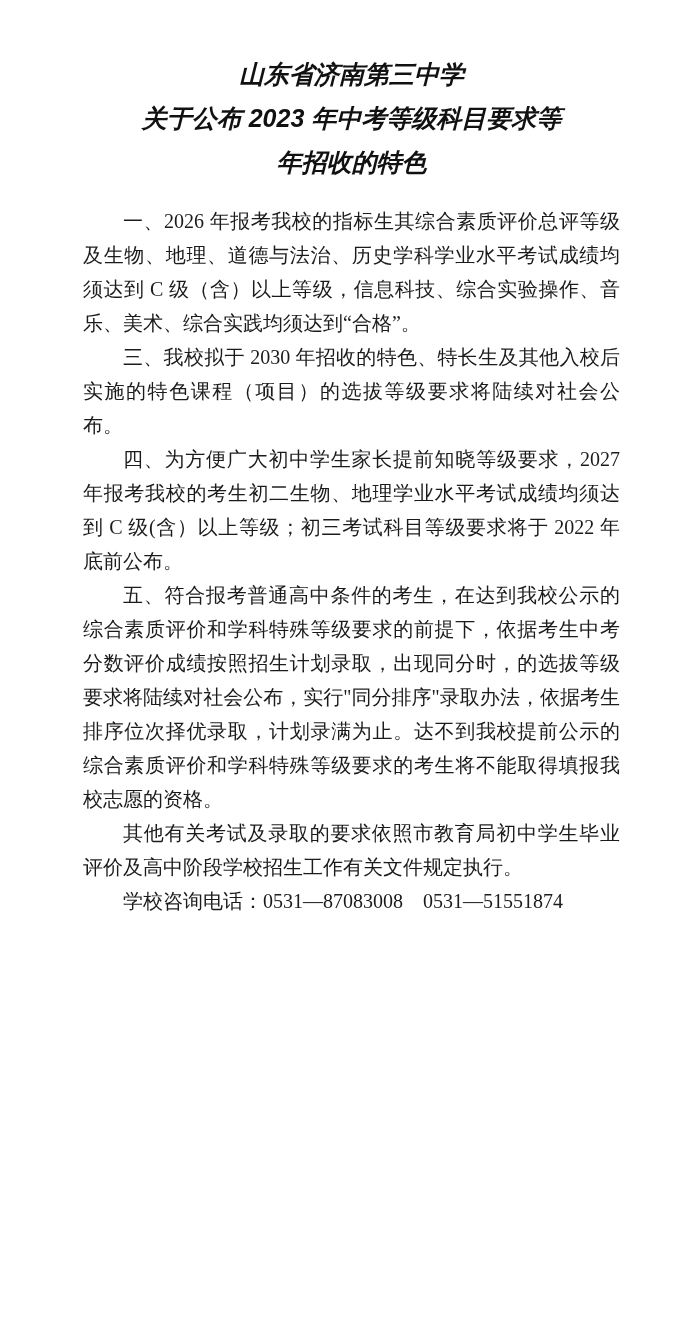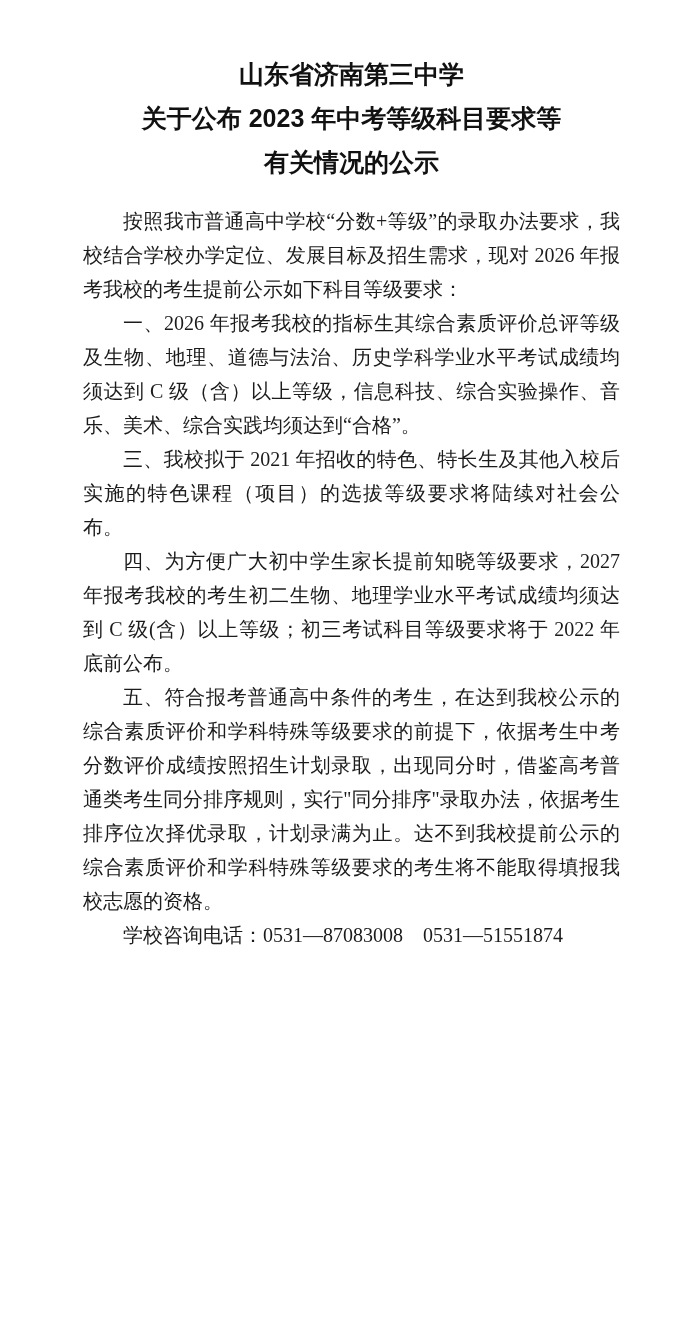--- a/index.html
+++ b/index.html
@@ -21,20 +21,21 @@
     color: #1b1b1b;
   }
   .title {
     margin: 0 0 20px 0;
     text-align: center;
     font-family: "Liberation Sans", "DejaVu Sans", sans-serif;
     font-weight: 700;
     font-size: 25px;
     line-height: 44px;
     color: #111111;
+    font-style: italic;
   }
   .title .title-line {
     display: block;
     white-space: nowrap;
   }
   .doc-body p {
     margin: 0;
     font-family: "Liberation Serif", "DejaVu Serif", serif;
     font-size: 20px;
     line-height: 34px;
@@ -45,25 +46,25 @@
   }
 </style>
 </head>
 <body>
 
 <div class="doc">
 
   <h1 class="title">
     <span class="title-line">山东省济南第三中学</span>
     <span class="title-line">关于公布 2023 年中考等级科目要求等</span>
-    <span class="title-line">有关情况的公示</span>
+    <span class="title-line">年招收的特色</span>
   </h1>
 
   <div class="doc-body">
-    <p>按照我市普通高中学校“分数+等级”的录取办法要求，我校结合学校办学定位、发展目标及招生需求，现对 2026 年报考我校的考生提前公示如下科目等级要求：</p>
     <p>一、2026 年报考我校的指标生其综合素质评价总评等级及生物、地理、道德与法治、历史学科学业水平考试成绩均须达到 C 级（含）以上等级，信息科技、综合实验操作、音乐、美术、综合实践均须达到“合格”。</p>
-    <p>三、我校拟于 2021 年招收的特色、特长生及其他入校后实施的特色课程（项目）的选拔等级要求将陆续对社会公布。</p>
+    <p>三、我校拟于 2030 年招收的特色、特长生及其他入校后实施的特色课程（项目）的选拔等级要求将陆续对社会公布。</p>
     <p>四、为方便广大初中学生家长提前知晓等级要求，2027 年报考我校的考生初二生物、地理学业水平考试成绩均须达到 C 级(含）以上等级；初三考试科目等级要求将于 2022 年底前公布。</p>
-    <p>五、符合报考普通高中条件的考生，在达到我校公示的综合素质评价和学科特殊等级要求的前提下，依据考生中考分数评价成绩按照招生计划录取，出现同分时，借鉴高考普通类考生同分排序规则，实行"同分排序"录取办法，依据考生排序位次择优录取，计划录满为止。达不到我校提前公示的综合素质评价和学科特殊等级要求的考生将不能取得填报我校志愿的资格。</p>
+    <p>五、符合报考普通高中条件的考生，在达到我校公示的综合素质评价和学科特殊等级要求的前提下，依据考生中考分数评价成绩按照招生计划录取，出现同分时，的选拔等级要求将陆续对社会公布，实行"同分排序"录取办法，依据考生排序位次择优录取，计划录满为止。达不到我校提前公示的综合素质评价和学科特殊等级要求的考生将不能取得填报我校志愿的资格。</p>
+    <p>其他有关考试及录取的要求依照市教育局初中学生毕业评价及高中阶段学校招生工作有关文件规定执行。</p>
     <p>学校咨询电话：0531—87083008　0531—51551874</p>
   </div>
 
 </div>
 
 </body></html>

